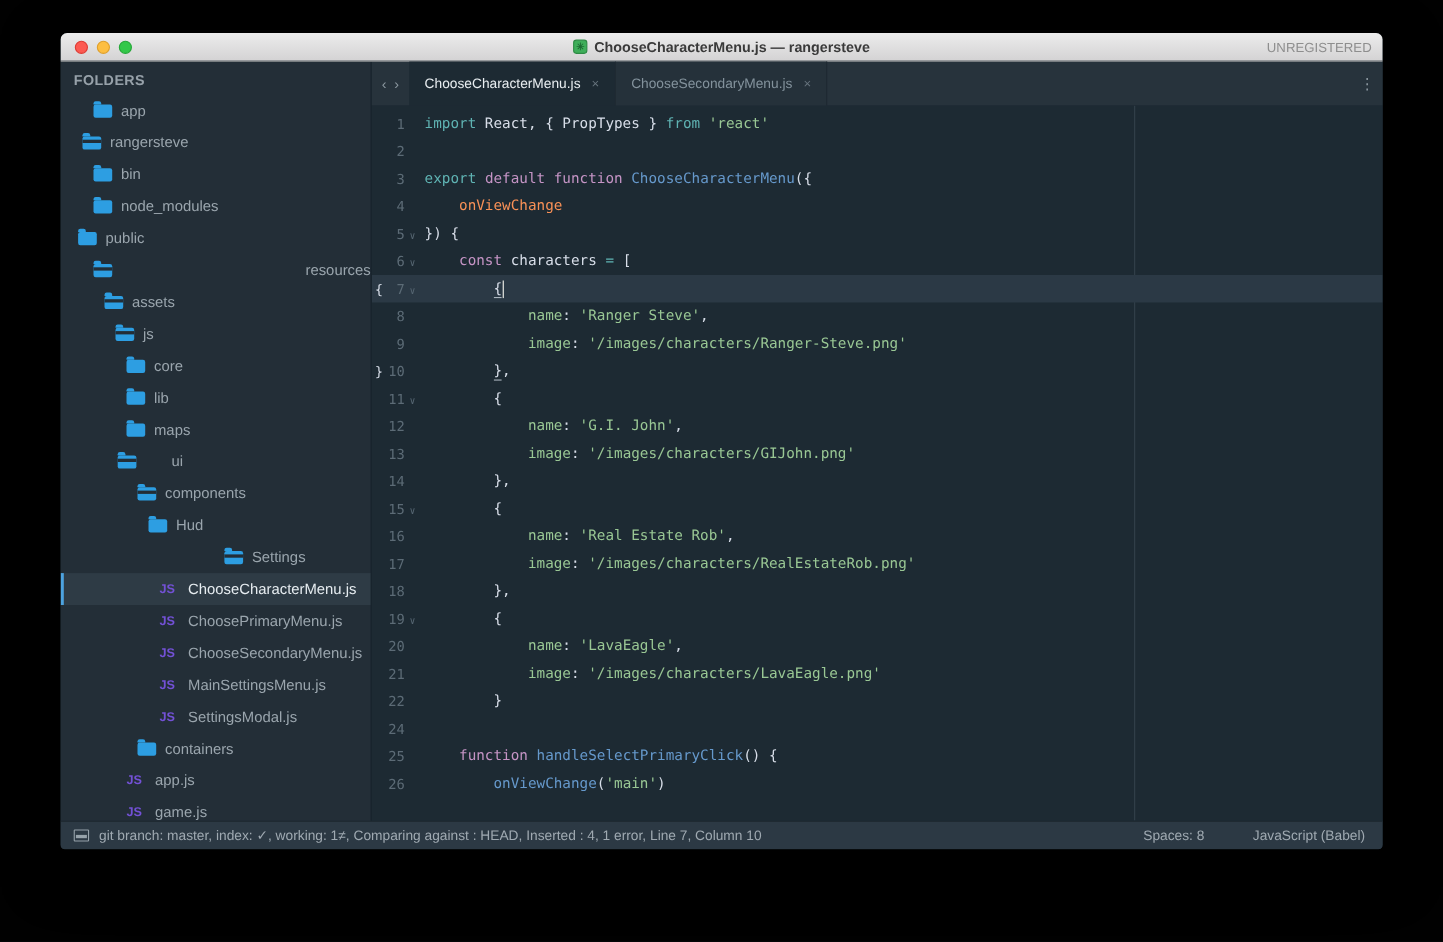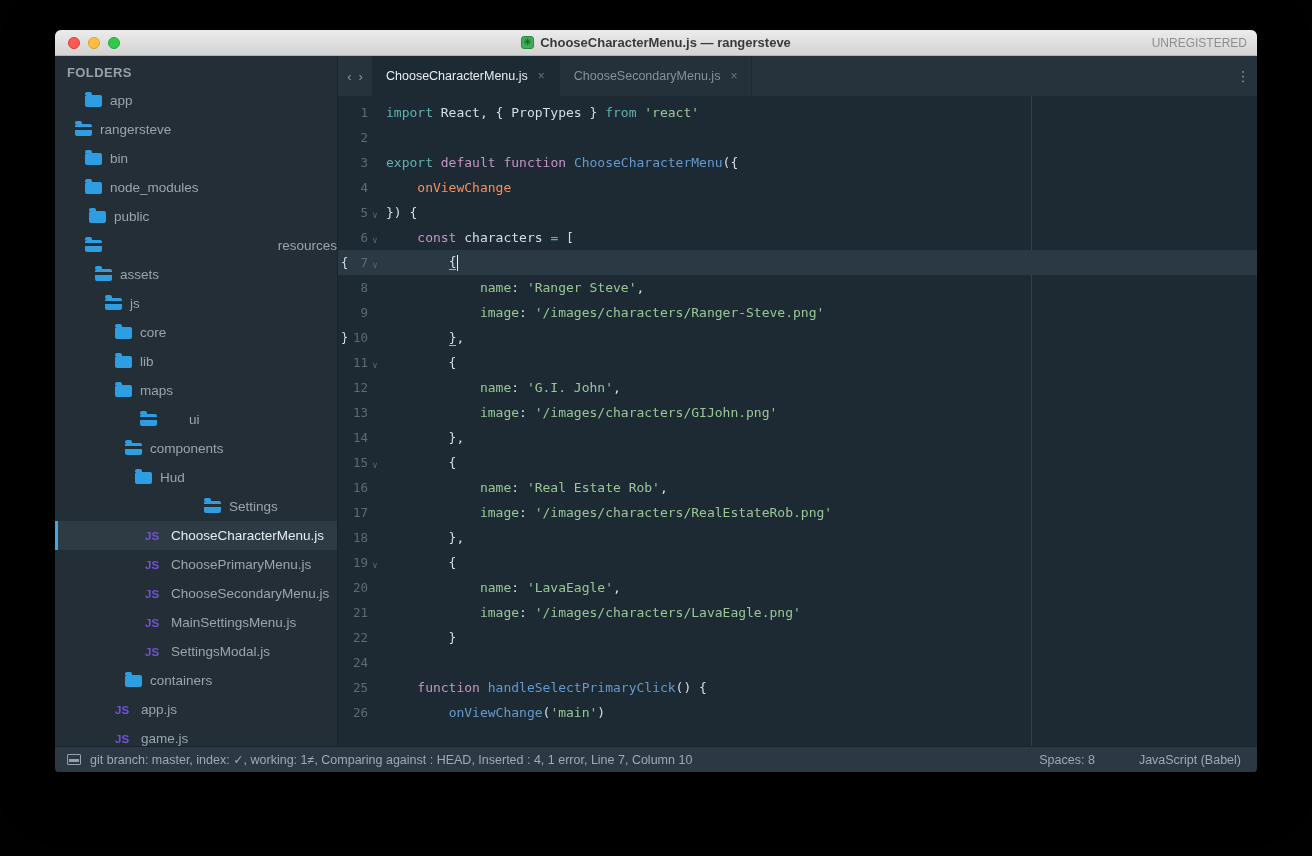--- a/index.html
+++ b/index.html
@@ -125,21 +125,21 @@
             <span class="tree-label">rangersteve</span>
           </div>
           <div class="tree-row" style="padding-left: 30px;">
             <span class="folder"></span>
             <span class="tree-label">bin</span>
           </div>
           <div class="tree-row" style="padding-left: 30px;">
             <span class="folder"></span>
             <span class="tree-label">node_modules</span>
           </div>
-          <div class="tree-row" style="padding-left: 34px;">
+          <div class="tree-row" style="padding-left: 16px;">
             <span class="folder"></span>
             <span class="tree-label">public</span>
           </div>
           <div class="tree-row" style="padding-left: 30px; justify-content: space-between;">
             <span class="folder open"></span>
             <span class="tree-label">resources</span>
           </div>
           <div class="tree-row" style="padding-left: 40px;">
             <span class="folder open"></span>
             <span class="tree-label">assets</span>
@@ -153,21 +153,21 @@
             <span class="tree-label">core</span>
           </div>
           <div class="tree-row" style="padding-left: 60px;">
             <span class="folder"></span>
             <span class="tree-label">lib</span>
           </div>
           <div class="tree-row" style="padding-left: 60px;">
             <span class="folder"></span>
             <span class="tree-label">maps</span>
           </div>
-          <div class="tree-row" style="padding-left: 85px; gap: 32px;">
+          <div class="tree-row" style="padding-left: 52px; gap: 32px;">
             <span class="folder open"></span>
             <span class="tree-label">ui</span>
           </div>
           <div class="tree-row" style="padding-left: 70px;">
             <span class="folder open"></span>
             <span class="tree-label">components</span>
           </div>
           <div class="tree-row" style="padding-left: 80px;">
             <span class="folder"></span>
             <span class="tree-label">Hud</span>

